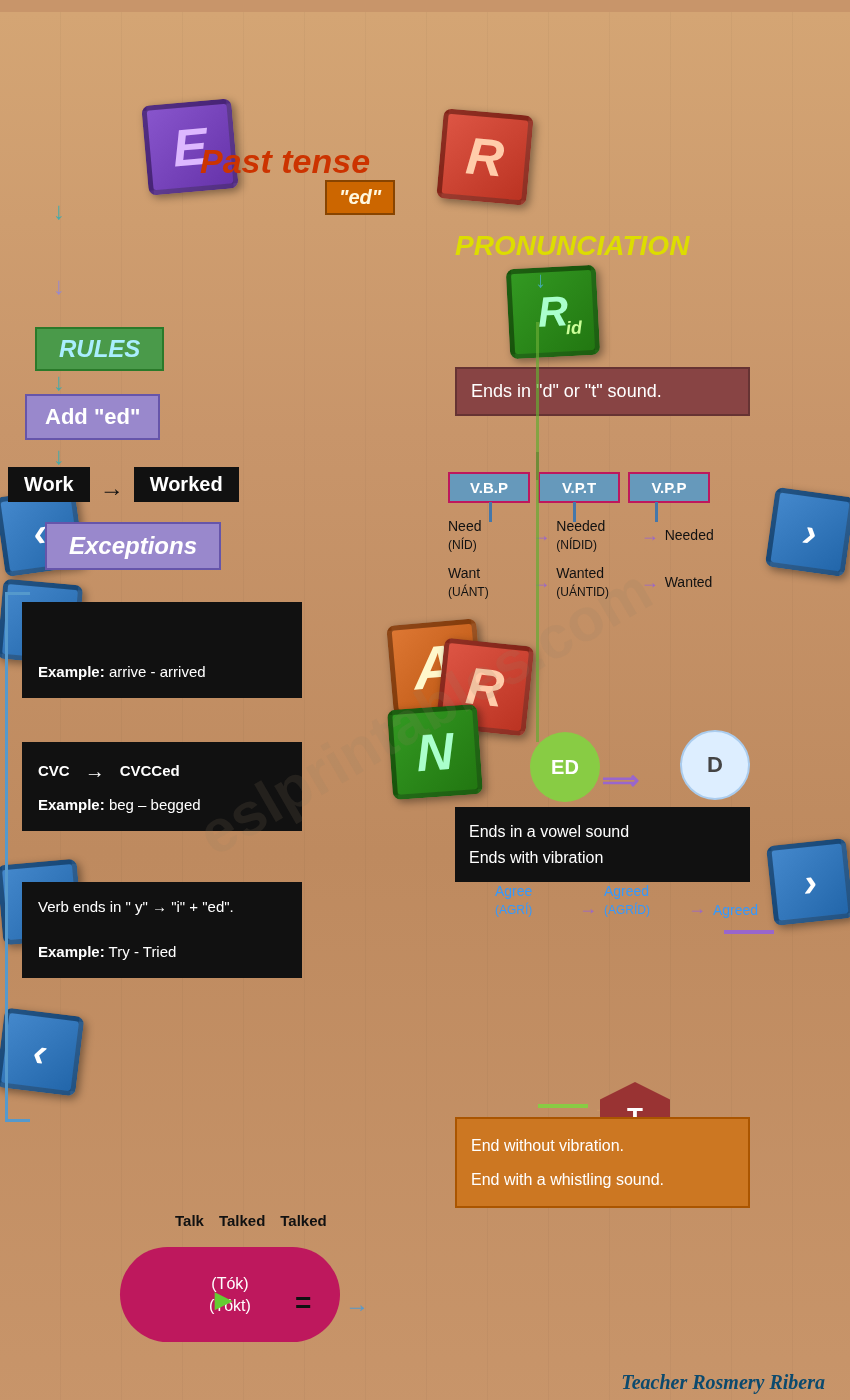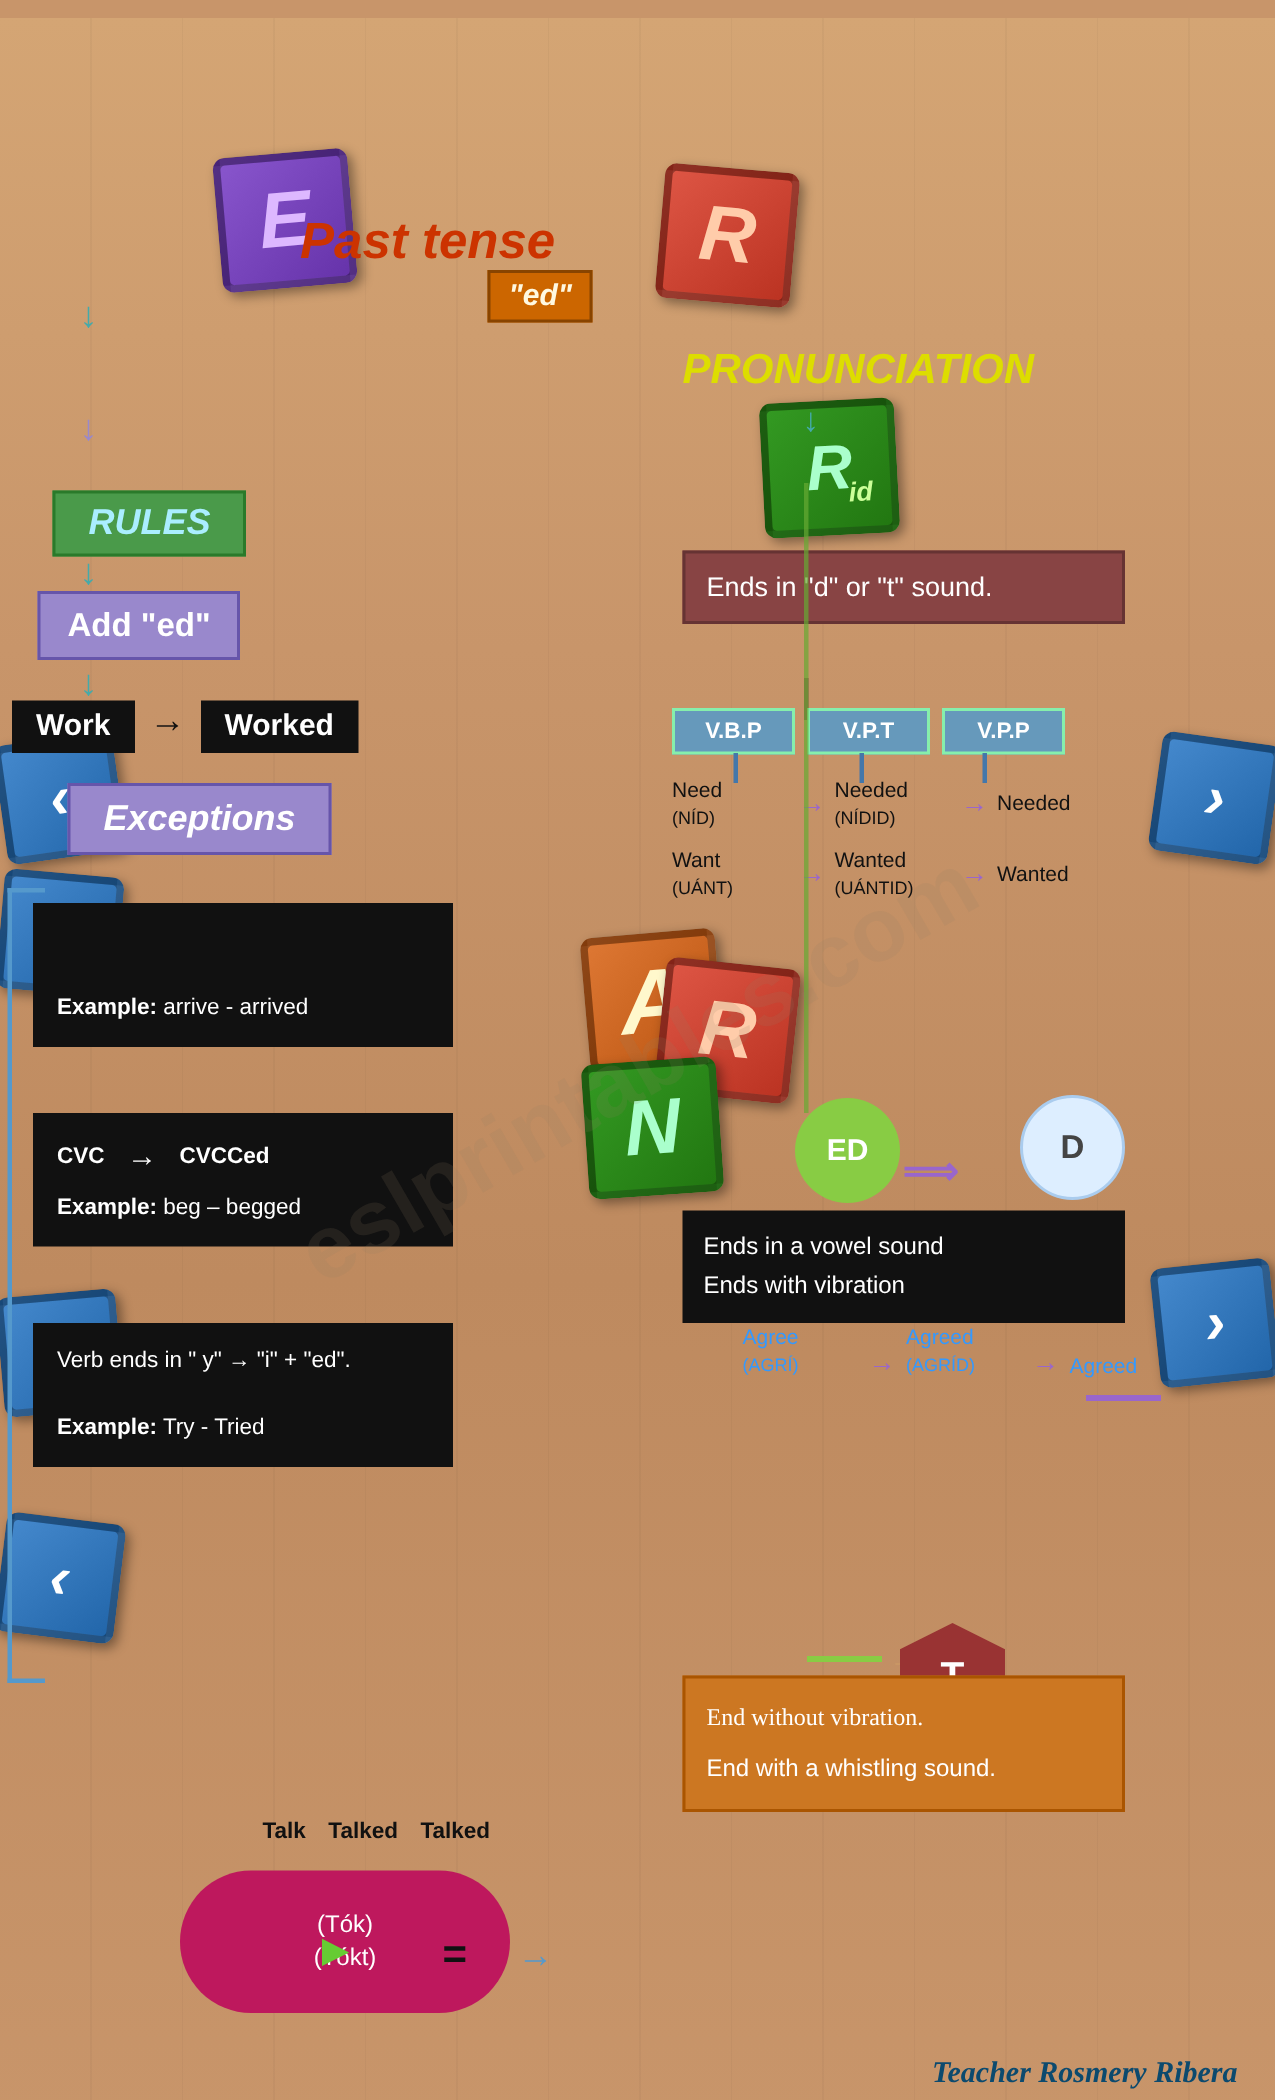--- a/index.html
+++ b/index.html
@@ -133,21 +133,21 @@
       font-size: 22px;
       font-weight: bold;
     }
 
     
     .work-row {
       position: absolute;
       top: 455px;
       left: 8px;
       display: flex;
-      align-items: flex-start;
+      align-items: flex-end;
       gap: 10px;
     }
     .work-box {
       background: #111;
       color: #fff;
       padding: 6px 16px;
       font-size: 20px;
       font-weight: bold;
     }
     .worked-box {
@@ -229,21 +229,21 @@
     
     .vbp-row {
       position: absolute;
       top: 460px;
       left: 448px;
       display: flex;
       gap: 8px;
     }
     .vbp-box {
       background: #6699bb;
-      border: 2px solid #86efac;
+      border: 2px solid #be185d;
       color: #fff;
       padding: 5px 10px;
       font-size: 15px;
       font-weight: bold;
       width: 82px;
       text-align: center;
     }
 
     
     .verb-rows {
@@ -698,21 +698,21 @@
     </span>
   </div>
 
   <div class="t-shape">T</div>
 
   <div style="position:absolute; top:1145px; left:630px;">
     <span style="color:#cc9966; font-size:24px; font-weight:bold;">↓</span>
   </div>
 
   <div class="vibration-box">
-    <div style="margin-bottom:8px;font-family:Liberation Serif, serif;">End without vibration.</div>
+    <div style="margin-bottom:8px;">End without vibration.</div>
     <div>End with a whistling sound.</div>
   </div>
 
   <div style="position:absolute; top:1200px; left:175px; display:flex; gap:15px; align-items:flex-start;">
     <div style="text-align:center;">
       <div style="font-size:15px; font-weight:bold; color:#111;">Talk</div>
     </div>
     <div style="text-align:center;">
       <div style="font-size:15px; font-weight:bold; color:#111;">Talked</div>
     </div>

